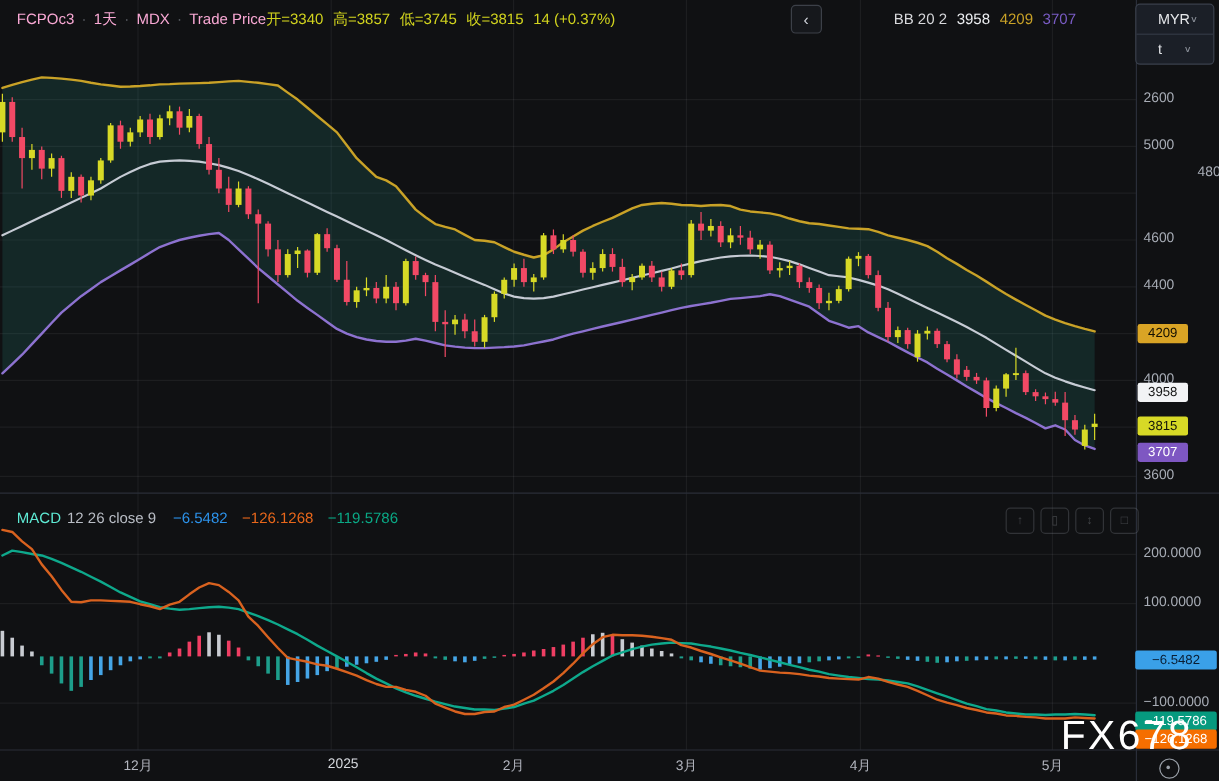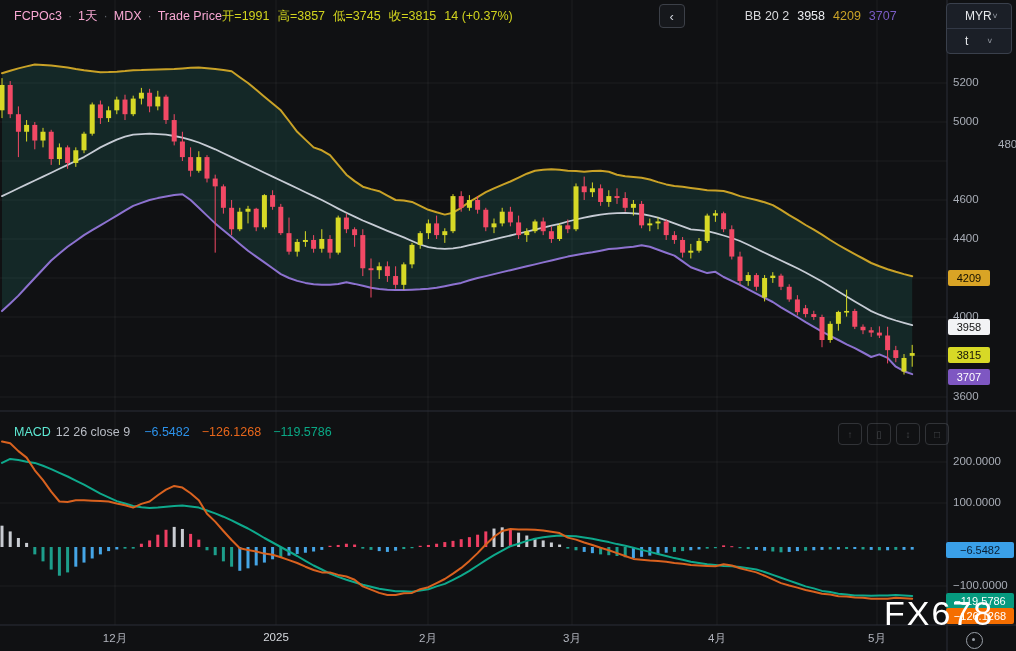--- a/index.html
+++ b/index.html
@@ -423,21 +423,21 @@
     </svg>
 
   <div class="toolbar">
     <span class="tb-white">FCPOc3</span>
     <span class="sep">·</span>
     <span class="tb-white">1天</span>
     <span class="sep">·</span>
     <span class="tb-white">MDX</span>
     <span class="sep">·</span>
     <span class="tb-white">Trade Price</span>
-    <span class="tb-val">开=1991</span>
+    <span class="tb-val">开=3340</span>
     <span class="tb-val">高=3857</span>
     <span class="tb-val">低=3745</span>
     <span class="tb-val">收=3815</span>
     <span class="tb-val">14 (+0.37%)</span>
     <div class="back-btn">
       <span>‹</span>
     </div>
     <div class="bb-group">
       <span class="bb-label">BB 20 2</span>
       <span class="bb-basis">3958</span>
@@ -470,36 +470,36 @@
       <div class="macd-tb-btn">▯</div>
       <div class="macd-tb-btn">↕</div>
       <div class="macd-tb-btn">□</div>
     </div>
 
   <div class="gutter" id="price-gutter"></div>
   <div class="time-axis" id="time-axis"></div>
 
   <div class="watermark">FX678</div>
   <div class="gear"></div>
-<div class="axis-tick" style="top: 76px;">5200</div>
+<div class="axis-tick" style="top: 76px;">2600</div>
     <div class="axis-tick" style="top: 115px;">5000</div>
     <div class="axis-tick" style="top: 138px; margin-left: 45px;">4800</div>
     <div class="axis-tick" style="top: 193px;">4600</div>
     <div class="axis-tick" style="top: 232px;">4400</div>
     <div class="axis-tick" style="top: 310px;">4000</div>
     <div class="axis-tick" style="top: 390px;">3600</div>
     <div class="axis-tick" style="top: 455px; left: 953px;">200.0000</div>
     <div class="axis-tick" style="top: 496px; left: 953px;">100.0000</div>
     <div class="axis-tick" style="top: 579px; left: 953px;">−100.0000</div>
     <div class="axis-chip price-chip" style="top: 270px; background: rgb(217, 164, 37); color: rgb(20, 16, 2);">4209</div>
     <div class="axis-chip price-chip" style="top: 319px; background: rgb(242, 243, 245); color: rgb(19, 19, 19);">3958</div>
     <div class="axis-chip price-chip" style="top: 347px; background: rgb(215, 217, 38); color: rgb(20, 20, 10);">3815</div>
     <div class="axis-chip price-chip" style="top: 369px; background: rgb(126, 87, 194); color: rgb(255, 255, 255);">3707</div>
     <div class="axis-chip macd-chip" style="top: 542px; background: rgb(58, 160, 232); color: rgb(10, 30, 51);">−6.5482</div>
     <div class="axis-chip macd-chip" style="top: 593px; background: rgb(6, 154, 127); color: rgb(255, 255, 255);">−119.5786</div>
     <div class="axis-chip macd-chip" style="top: 608px; background: rgb(245, 110, 0); color: rgb(255, 255, 255);">−126.1268</div>
     <div class="time-label" style="left: 115px;">12月</div>
-    <div class="time-label year" style="left: 276px;">2025</div>
+    <div class="time-label year" style="left: 286px;">2025</div>
     <div class="time-label" style="left: 428px; text-align: center;">2月</div>
     <div class="time-label" style="left: 572px;">3月</div>
     <div class="time-label" style="left: 717px;">4月</div>
     <div class="time-label" style="left: 877px;">5月</div>
   </div>
 
 </body></html>

